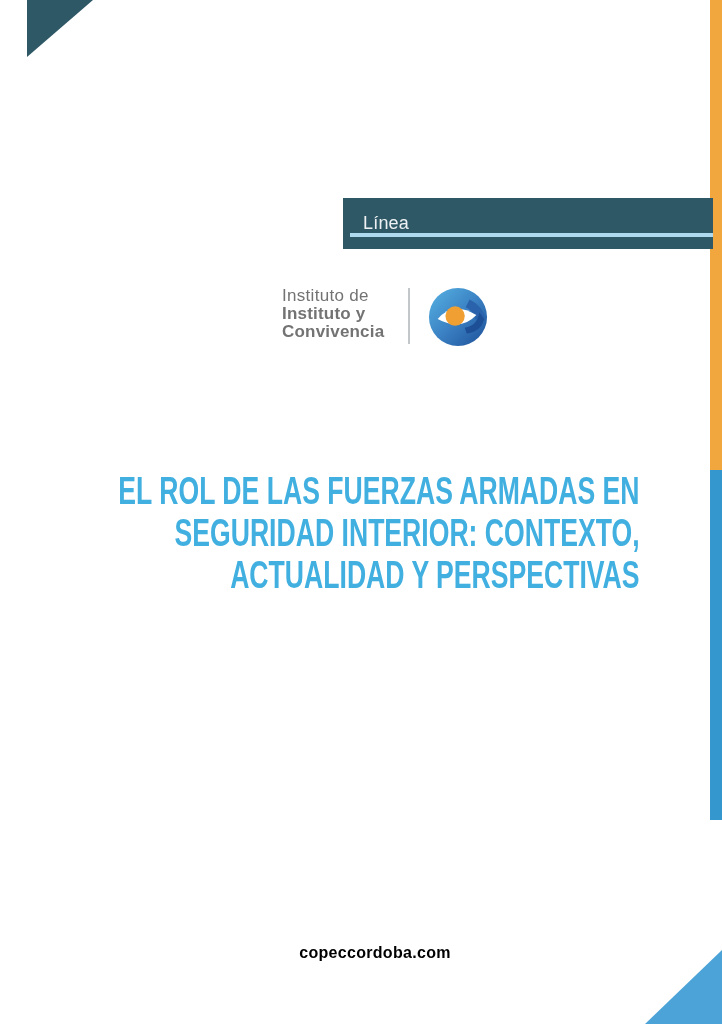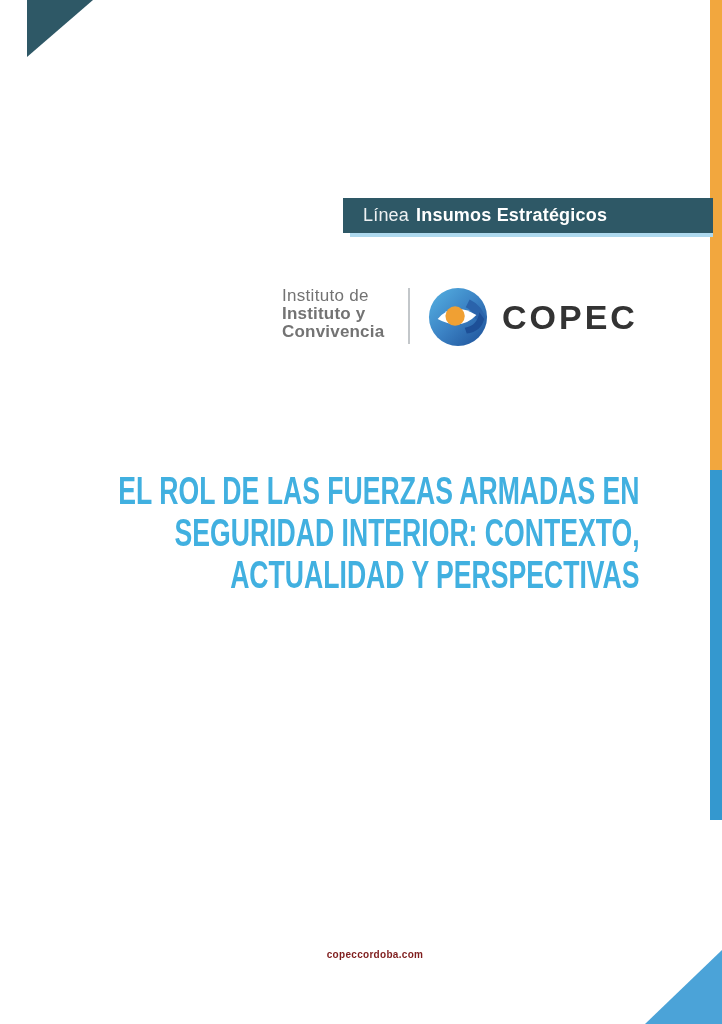--- a/index.html
+++ b/index.html
@@ -12,21 +12,21 @@
   .curl-tl { position:absolute; left:27px; top:0; width:66px; height:57px;
              background:#2e5866; clip-path:polygon(0 0, 100% 0, 0 100%); }
   .curl-br { position:absolute; left:645px; top:950px; width:77px; height:74px;
              background:#4ba3d8; clip-path:polygon(100% 0, 100% 100%, 0 100%); }
 
   
   .stripe-orange { position:absolute; left:710px; top:0; width:12px; height:470px; background:#f2a73e; }
   .stripe-blue   { position:absolute; left:710px; top:470px; width:12px; height:350px; background:#3498cf; }
 
   
-  .banner { position:absolute; left:343px; top:198px; width:370px; height:35px;
+  .banner { position:absolute; left:343px; top:198px; width:370px; height:51px;
             background:#2e5866; color:#ffffff; display:flex; align-items:center;
             padding-left:20px; font-size:18px; letter-spacing:.2px; }
   .banner .light { font-weight:400; opacity:.92; margin-right:7px; }
   .banner .bold  { font-weight:700; }
   .banner-shadow { position:absolute; left:350px; top:233px; width:363px; height:4px; background:#aed9ee; }
 
   
   .inst { position:absolute; left:282px; top:287px; color:#737373; font-size:17px; line-height:18px; }
   .inst .l1 { font-weight:400; letter-spacing:.3px; }
   .inst .l2, .inst .l3 { font-weight:700; letter-spacing:.2px; }
@@ -35,37 +35,36 @@
   .copec-word { position:absolute; left:502px; top:303px; font-size:34px; font-weight:700;
                 letter-spacing:3px; color:#333333; line-height:28px; }
 
   
   .title { position:absolute; top:470px; right:82px; text-align:right;
            color:#41b0e0; font-weight:700; font-size:38px; line-height:42px;
            white-space:nowrap; transform:scaleX(.70); transform-origin:100% 0; }
 
   
   .footer { position:absolute; left:0; top:944px; width:722px; text-align:center; }
-  .footer a { color:#7f1d1d; font-weight:700; font-size:10px; letter-spacing:.3px; text-decoration:none;
+  .footer a { color:#000000; font-weight:700; font-size:16px; letter-spacing:.3px; text-decoration:none;
               position:relative; left:14px; }
 </style>
 </head>
 <body>
 
 <div class="page">
 
   <div class="stripe-orange"></div>
   <div class="stripe-blue"></div>
 
   <div class="curl-tl"></div>
   <div class="curl-br"></div>
 
   <div class="banner">
     <span class="light">Línea</span>
-    <span class="bold">Insumos Estratégicos</span>
   </div>
   <div class="banner-shadow"></div>
 
   <div class="inst">
     <div class="l1">Instituto de</div>
     <div class="l2">Instituto y</div>
     <div class="l3">Convivencia</div>
   </div>
 
   <div class="divider"></div>
@@ -78,21 +77,20 @@
         <stop offset="1" stop-color="#1d4f97"></stop>
       </linearGradient>
     </defs>
     <circle cx="32" cy="32" r="30" fill="url(#ringGrad)"></circle>
     <path d="M44 14 A30 30 0 0 1 61 36 L50 34 A18 18 0 0 0 40 22 Z" fill="#2a63ab"></path>
     <path d="M11 34 Q27 15 51 30 Q35 47 11 34 Z" fill="#ffffff"></path>
     <circle cx="29" cy="31" r="10" fill="#f0a033"></circle>
     <path d="M39 43 Q52 41 54 27 L59 34 Q56 47 41 49 Z" fill="#1d4f97"></path>
   </svg>
 
-  <div class="copec-word">COPEC</div>
 
   <div class="title">
     <div>EL ROL DE LAS FUERZAS ARMADAS EN</div>
     <div>SEGURIDAD INTERIOR: CONTEXTO,</div>
     <div>ACTUALIDAD Y PERSPECTIVAS</div>
   </div>
 
   <div class="footer">
     <a href="#">copeccordoba.com</a>
   </div>

